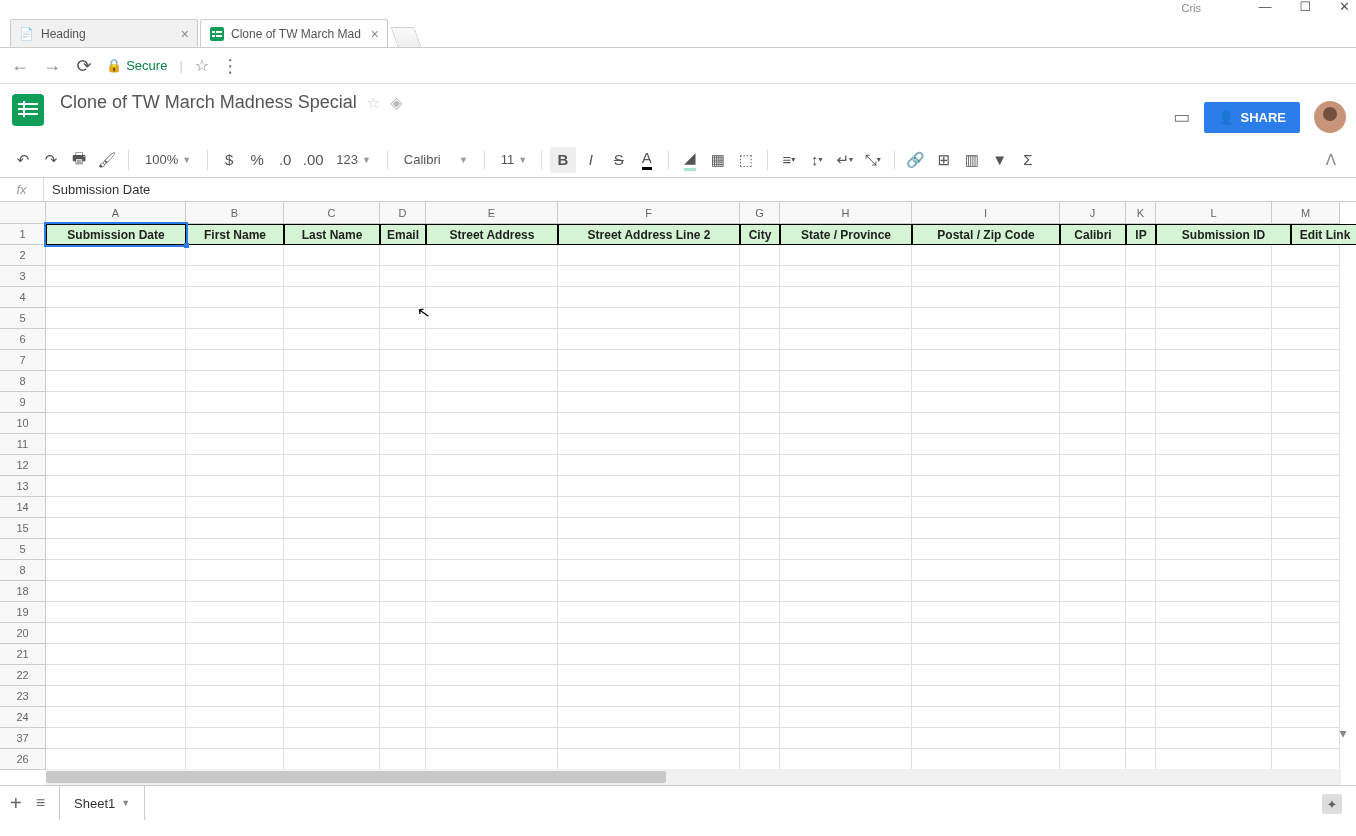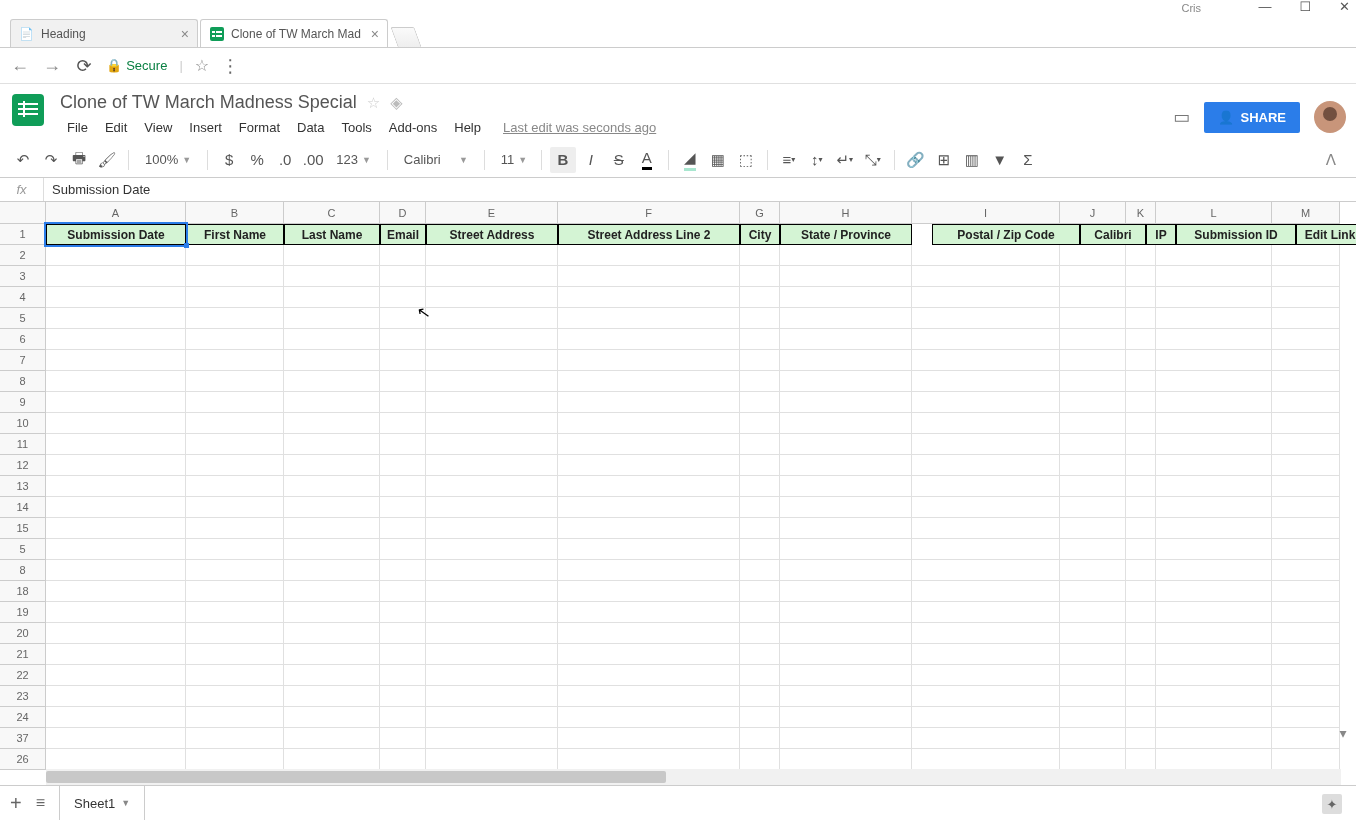--- a/index.html
+++ b/index.html
@@ -147,32 +147,20 @@
         <rect x="8" y="16" width="20" height="2" fill="#fff"></rect>
         <rect x="8" y="21" width="20" height="2" fill="#fff"></rect>
         <rect x="13" y="9" width="2" height="16" fill="#fff"></rect>
       </svg>
   </div>
   <div class="doc-title-area">
     <div class="doc-title-row">
       <span class="doc-title">Clone of TW March Madness Special</span>
       <span class="doc-star">☆</span>
       <span class="doc-drive">◈</span>
-    </div>
-    <div class="menu-row">
-      <span class="menu-item">File</span>
-      <span class="menu-item">Edit</span>
-      <span class="menu-item">View</span>
-      <span class="menu-item">Insert</span>
-      <span class="menu-item">Format</span>
-      <span class="menu-item">Data</span>
-      <span class="menu-item">Tools</span>
-      <span class="menu-item">Add-ons</span>
-      <span class="menu-item">Help</span>
-      <span class="last-edit">Last edit was seconds ago</span>
     </div>
   </div>
   <div class="header-right">
     <span class="comment-icon">▭</span>
     <div class="share-btn">
       <span>👤</span>
       <span>SHARE</span>
     </div>
     <span class="avatar"></span>
   </div>
@@ -284,24 +272,24 @@
   <div class="cells" id="cells">
       <div class="cell-row">
         <div class="cell header-cell" style="width: 140px;">Submission Date</div>
         <div class="cell header-cell" style="width: 98px;">First Name</div>
         <div class="cell header-cell" style="width: 96px;">Last Name</div>
         <div class="cell header-cell" style="width: 46px;">Email</div>
         <div class="cell header-cell" style="width: 132px;">Street Address</div>
         <div class="cell header-cell" style="width: 182px;">Street Address Line 2</div>
         <div class="cell header-cell" style="width: 40px;">City</div>
         <div class="cell header-cell" style="width: 132px;">State / Province</div>
-        <div class="cell header-cell" style="width: 148px; margin-left: 20px;">Postal / Zip Code</div>
+        <div class="cell header-cell" style="width: 148px;">Postal / Zip Code</div>
         <div class="cell header-cell" style="width: 66px;">Calibri</div>
         <div class="cell header-cell" style="width: 30px;">IP</div>
-        <div class="cell header-cell" style="width: 120px;">Submission ID</div>
+        <div class="cell header-cell" style="width: 135px;">Submission ID</div>
         <div class="cell header-cell" style="width: 68px;">Edit Link</div>
       </div>
       <div class="cell-row">
         <div class="cell" style="width: 140px;"></div>
         <div class="cell" style="width: 98px;"></div>
         <div class="cell" style="width: 96px;"></div>
         <div class="cell" style="width: 46px;"></div>
         <div class="cell" style="width: 132px;"></div>
         <div class="cell" style="width: 182px;"></div>
         <div class="cell" style="width: 40px;"></div>

